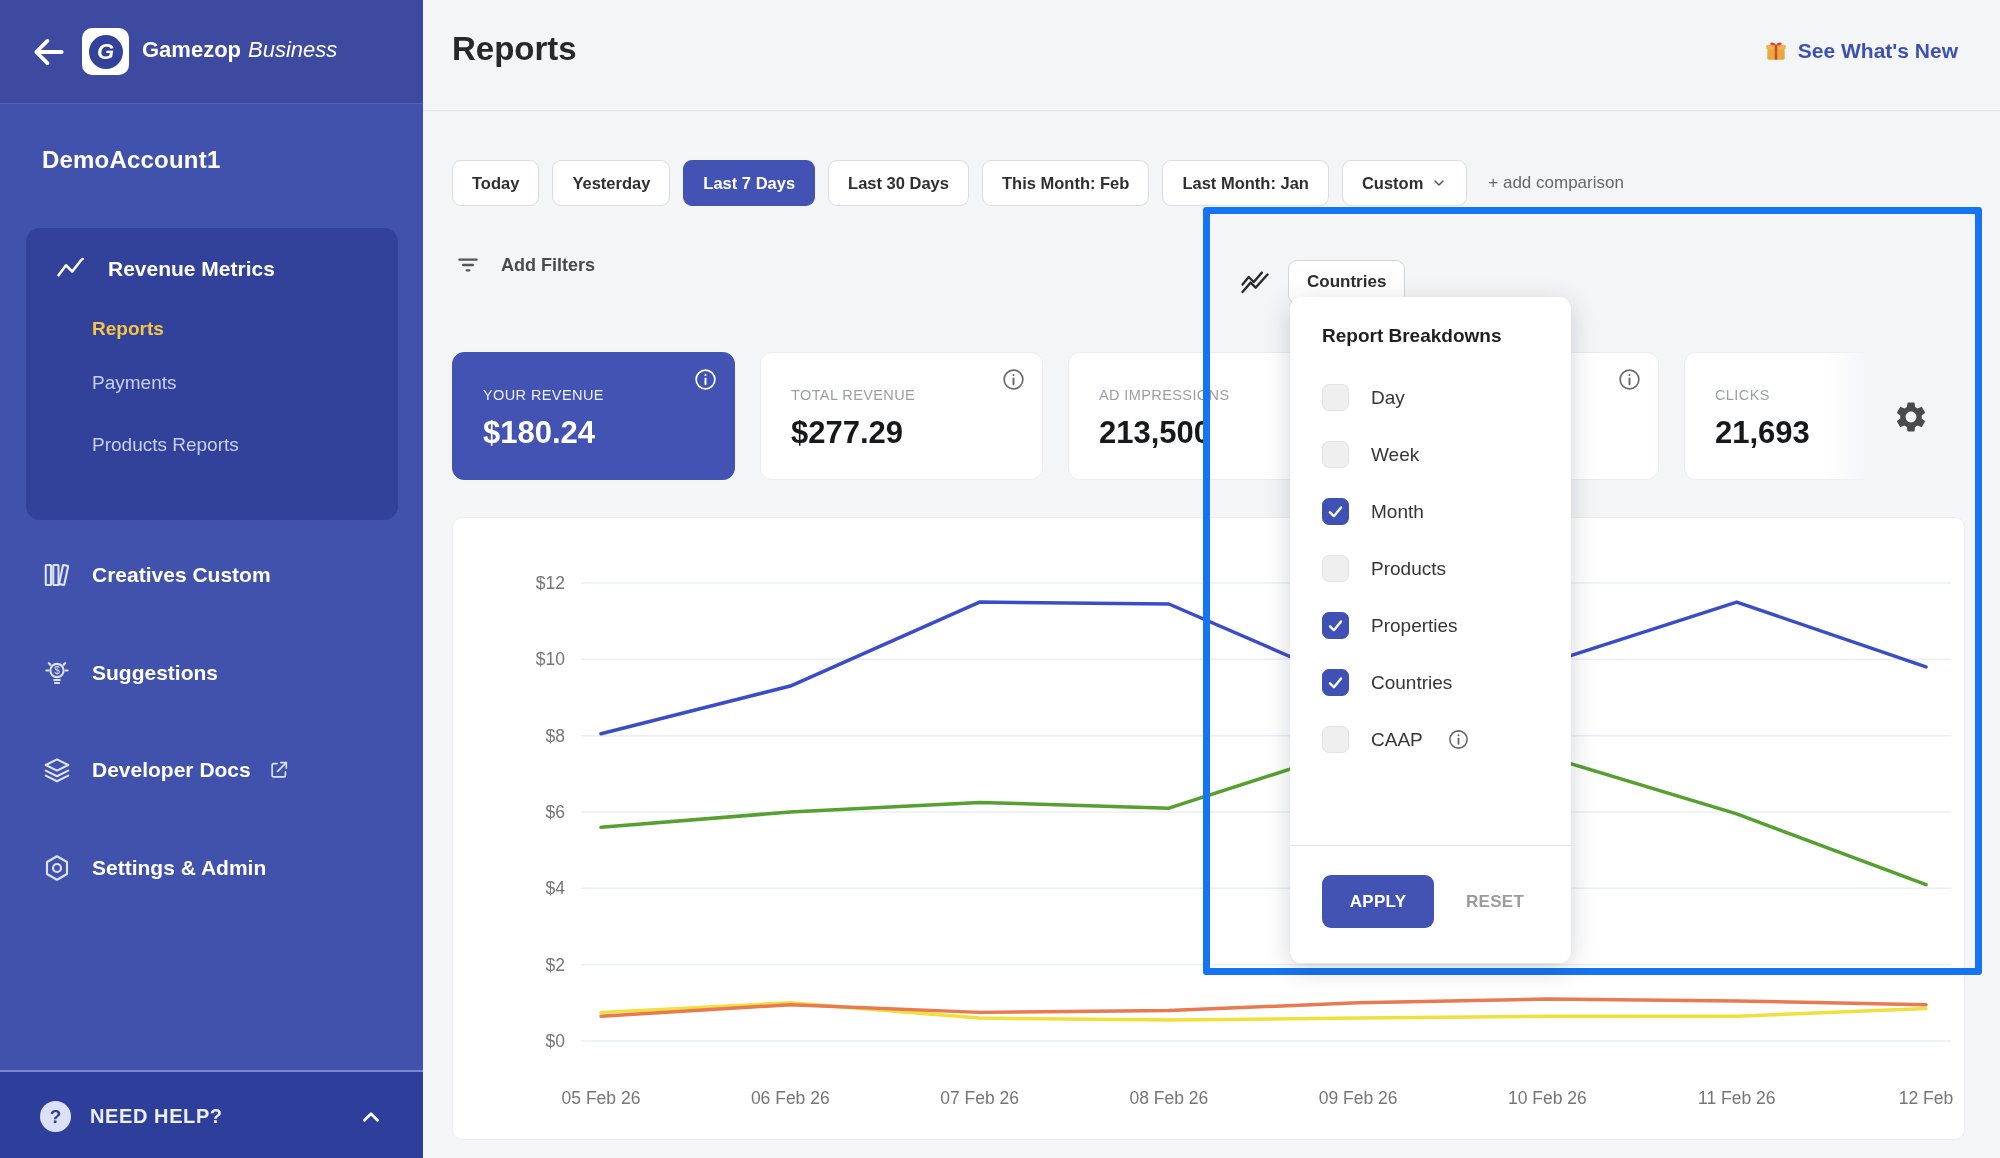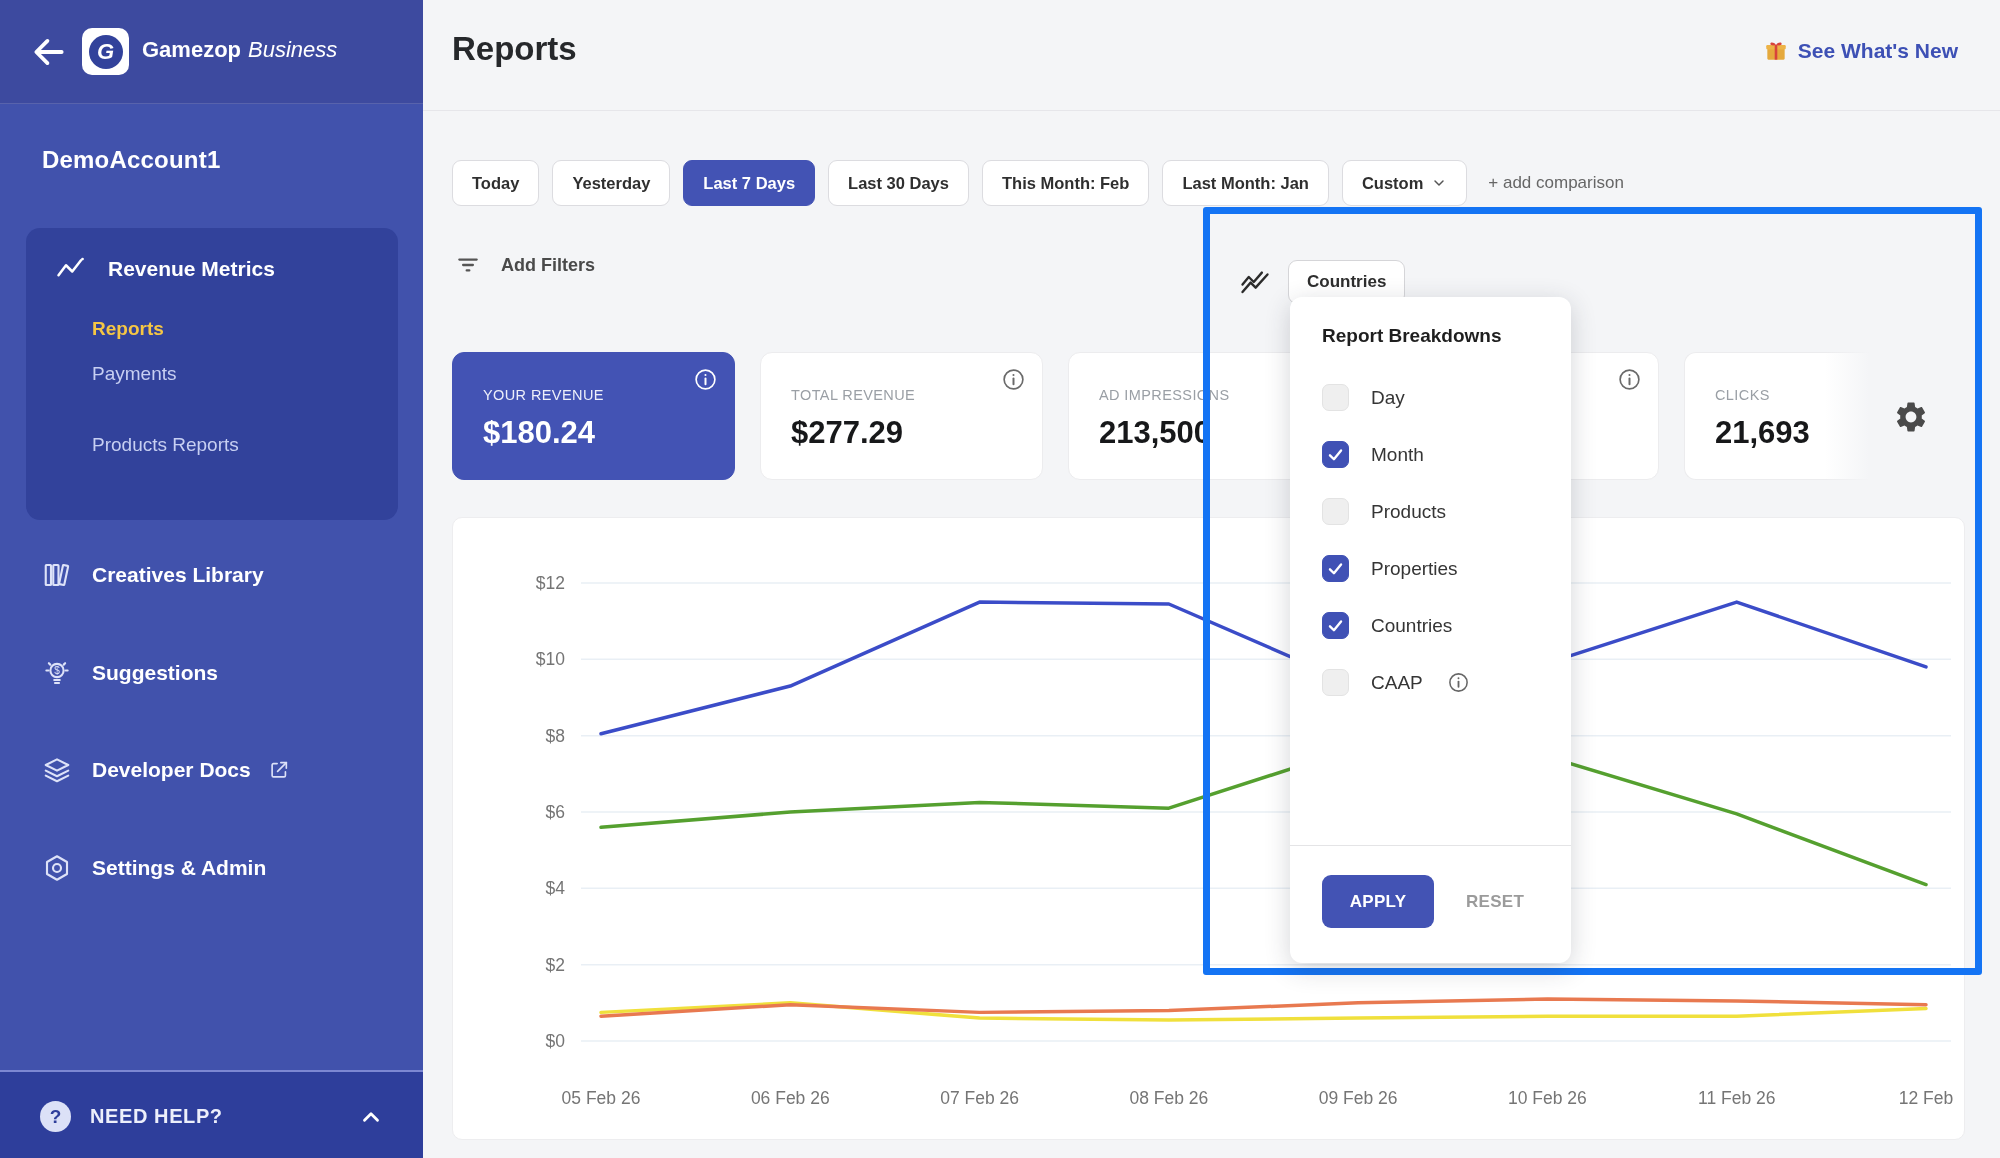--- a/index.html
+++ b/index.html
@@ -116,34 +116,34 @@
         <span class="nicon" id="sect-icon" style="width:30px;height:30px;color:#fff;">
             <svg viewBox="0 0 24 24" fill="none" stroke="currentColor" stroke-linecap="round" stroke-linejoin="round" stroke-width="2" width="100%" height="100%">
               <polyline points="2,17 8,9 13,14 20,5"></polyline>
               <circle cx="21.2" cy="4" r="1.1" fill="currentColor" stroke="none"></circle>
             </svg>
           </span>
         <span class="lbl">Revenue Metrics</span>
       </div>
       <div id="sub-items">
           <div class="sub-item active" style="top: 90px;">Reports</div>
-          <div class="sub-item" style="top: 135px;">Payments</div>
+          <div class="sub-item" style="top: 144px;">Payments</div>
           <div class="sub-item" style="top: 206px;">Products Reports</div>
         </div>
     </div>
     <div id="nav-items">
         <div class="nav-item" style="top: 547px;">
           <span class="nicon">
             <svg viewBox="0 0 24 24" fill="none" stroke="currentColor" stroke-linecap="round" stroke-linejoin="round" stroke-width="1.7" width="100%" height="100%">
               <rect x="3" y="4" width="4.2" height="16" rx="0.5"></rect>
               <rect x="9" y="4" width="4.2" height="16" rx="0.5"></rect>
               <rect x="15.2" y="4.2" width="4.2" height="15.6" rx="0.5" transform="rotate(12 17.3 12)"></rect>
             </svg>
           </span>
-          <span class="nlbl">Creatives Library</span>
+          <span class="nlbl">Creatives Custom</span>
         </div>
         <div class="nav-item" style="top: 645px;">
           <span class="nicon">
             <svg viewBox="0 0 24 24" fill="none" stroke="currentColor" stroke-linecap="round" stroke-linejoin="round" stroke-width="1.7" width="100%" height="100%">
               <circle cx="12" cy="10" r="5.3"></circle>
               <text x="12" y="12.6" text-anchor="middle" font-size="8" fill="currentColor" stroke="none" font-family="inherit">$</text>
               <path d="M9.8 17.6h4.4"></path>
               <path d="M10.4 20h3.2"></path>
               <path d="M3.5 10h1.6"></path>
               <path d="M18.9 10h1.6"></path>
@@ -340,20 +340,24 @@
   <div id="highlight-box"></div>
 
   <div id="bd-panel">
     <div id="bd-title">Report Breakdowns</div>
     <div id="bd-options">
         <div class="opt-row">
           <span class="cbox"></span>
           <span class="opt-lbl">Day</span>
         </div>
         <div class="opt-row">
+          <span class="cbox"></span>
+          <span class="opt-lbl">Week</span>
+        </div>
+        <div class="opt-row">
           <span class="cbox checked">
             <svg viewBox="0 0 24 24" fill="none" stroke="currentColor" stroke-linecap="round" stroke-linejoin="round" stroke-width="3" width="100%" height="100%">
               <polyline points="5,13 10,18 19,7"></polyline>
             </svg>
           </span>
           <span class="opt-lbl">Month</span>
         </div>
         <div class="opt-row">
           <span class="cbox"></span>
           <span class="opt-lbl">Products</span>

